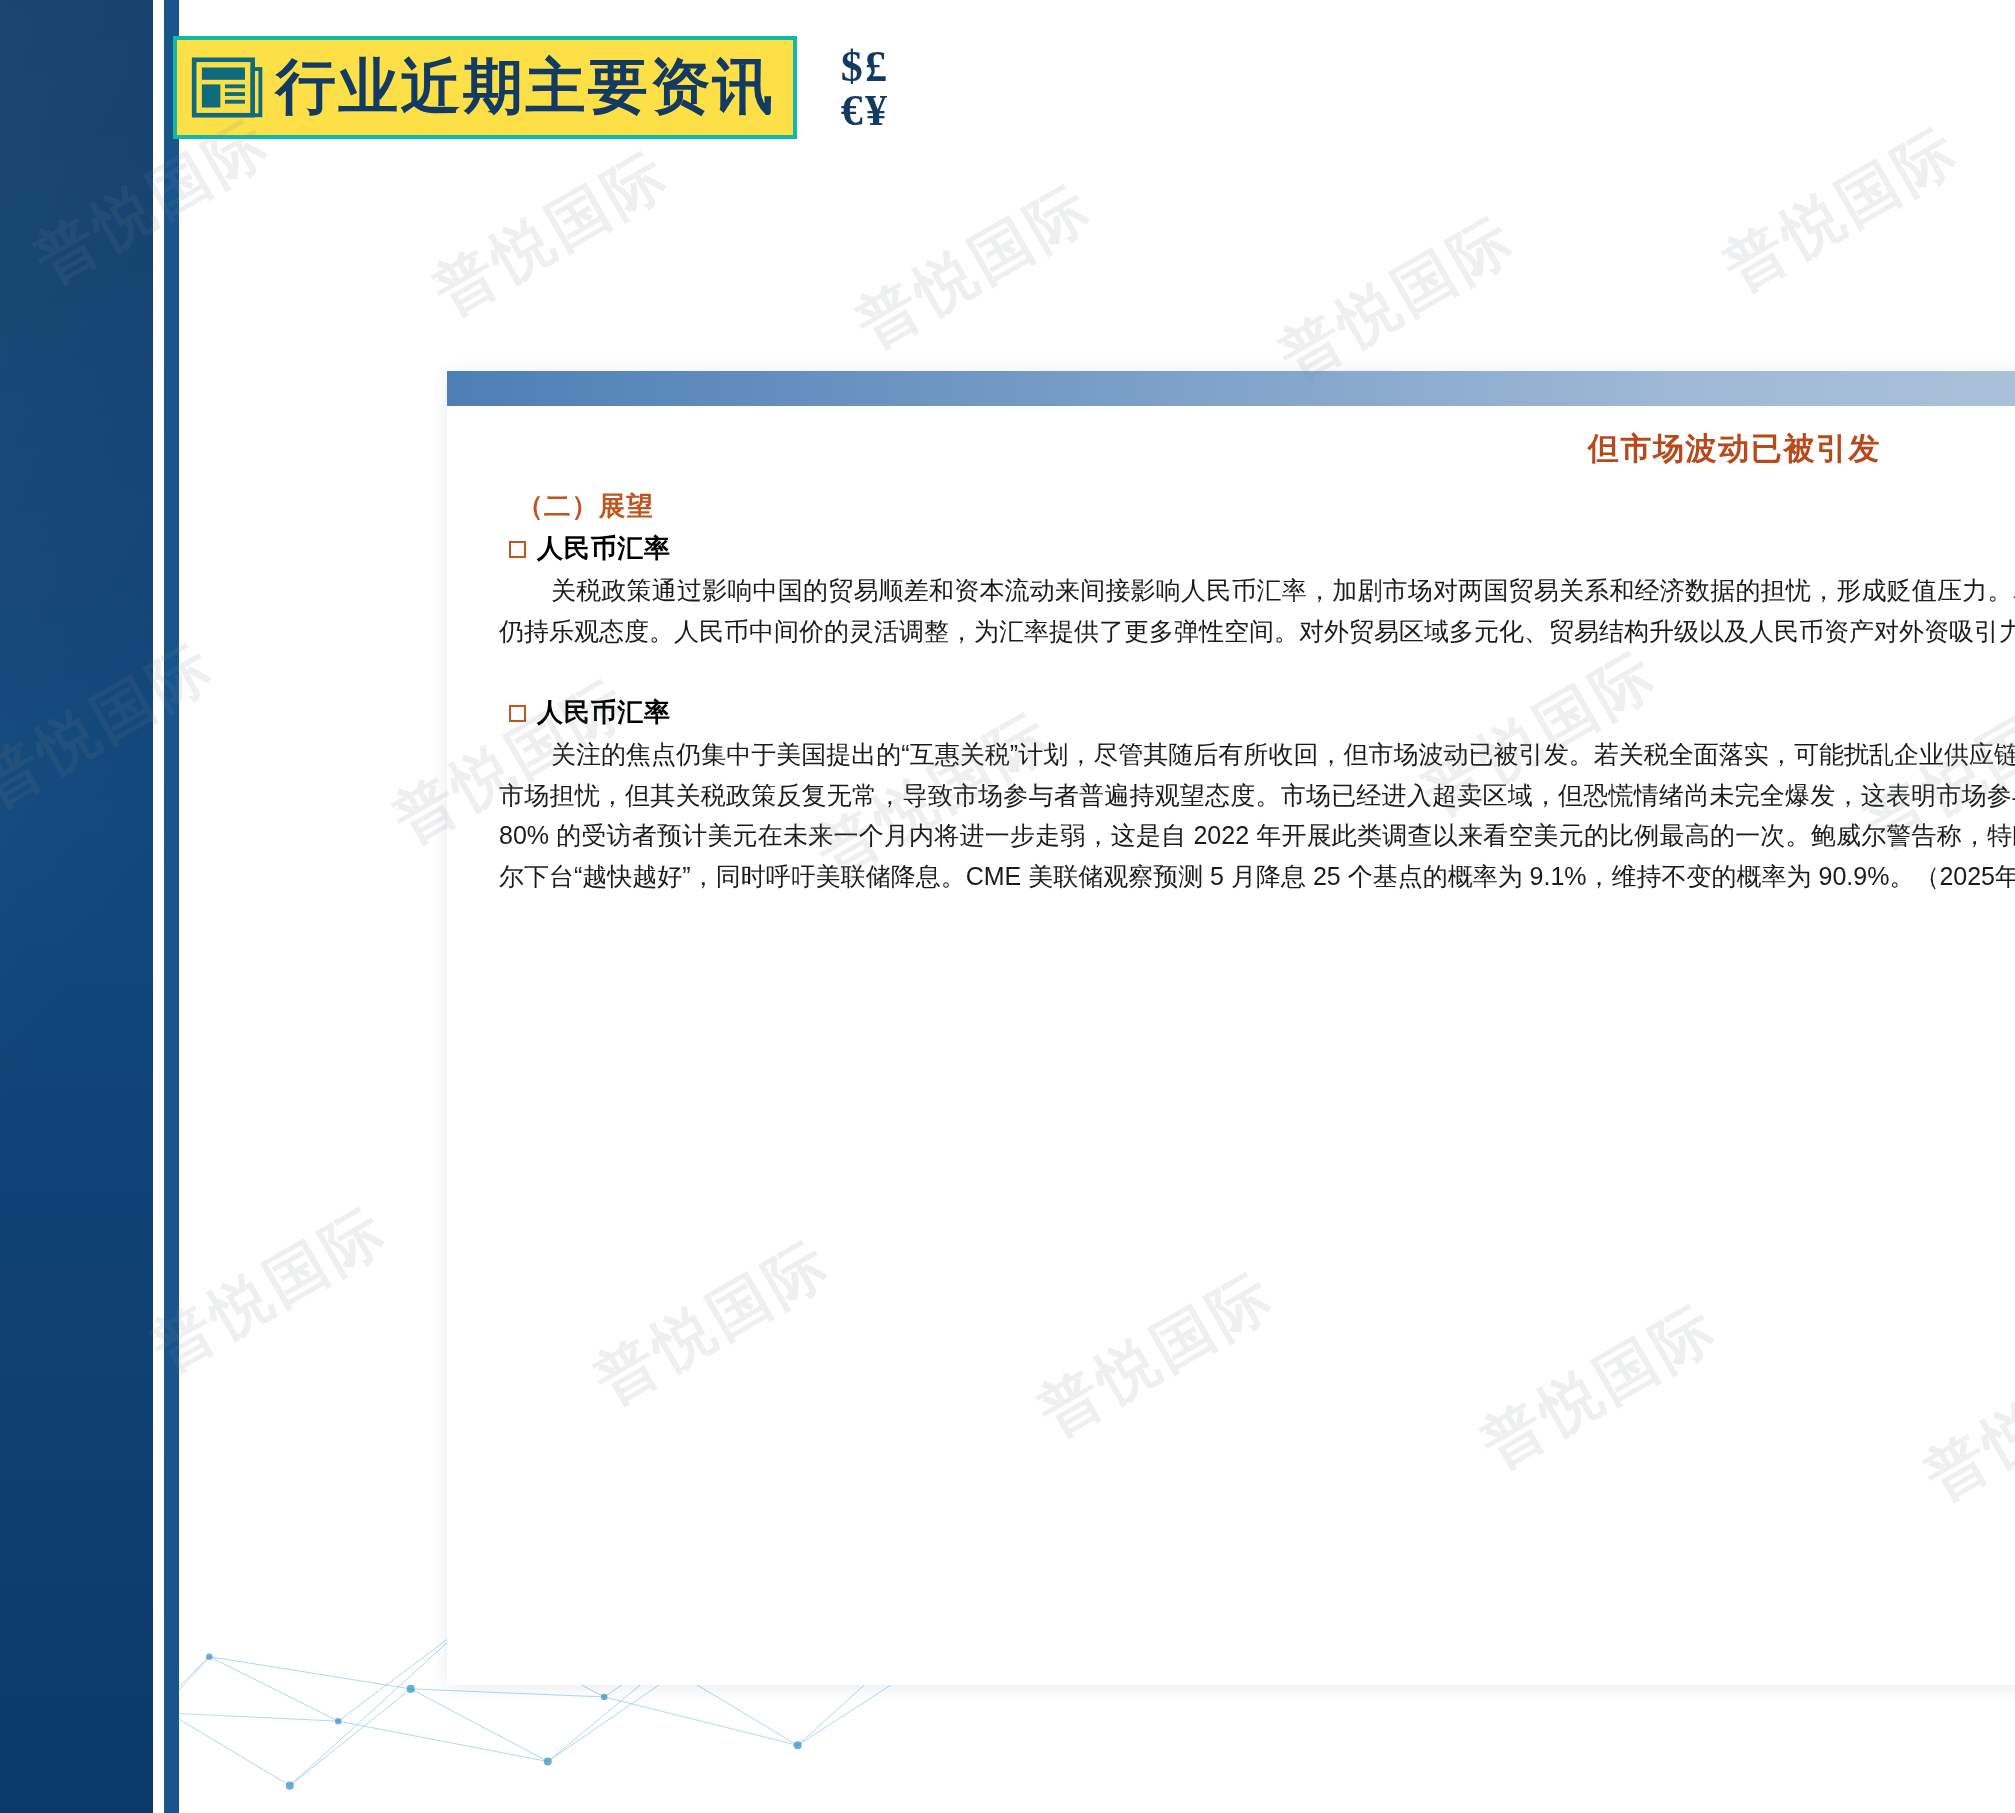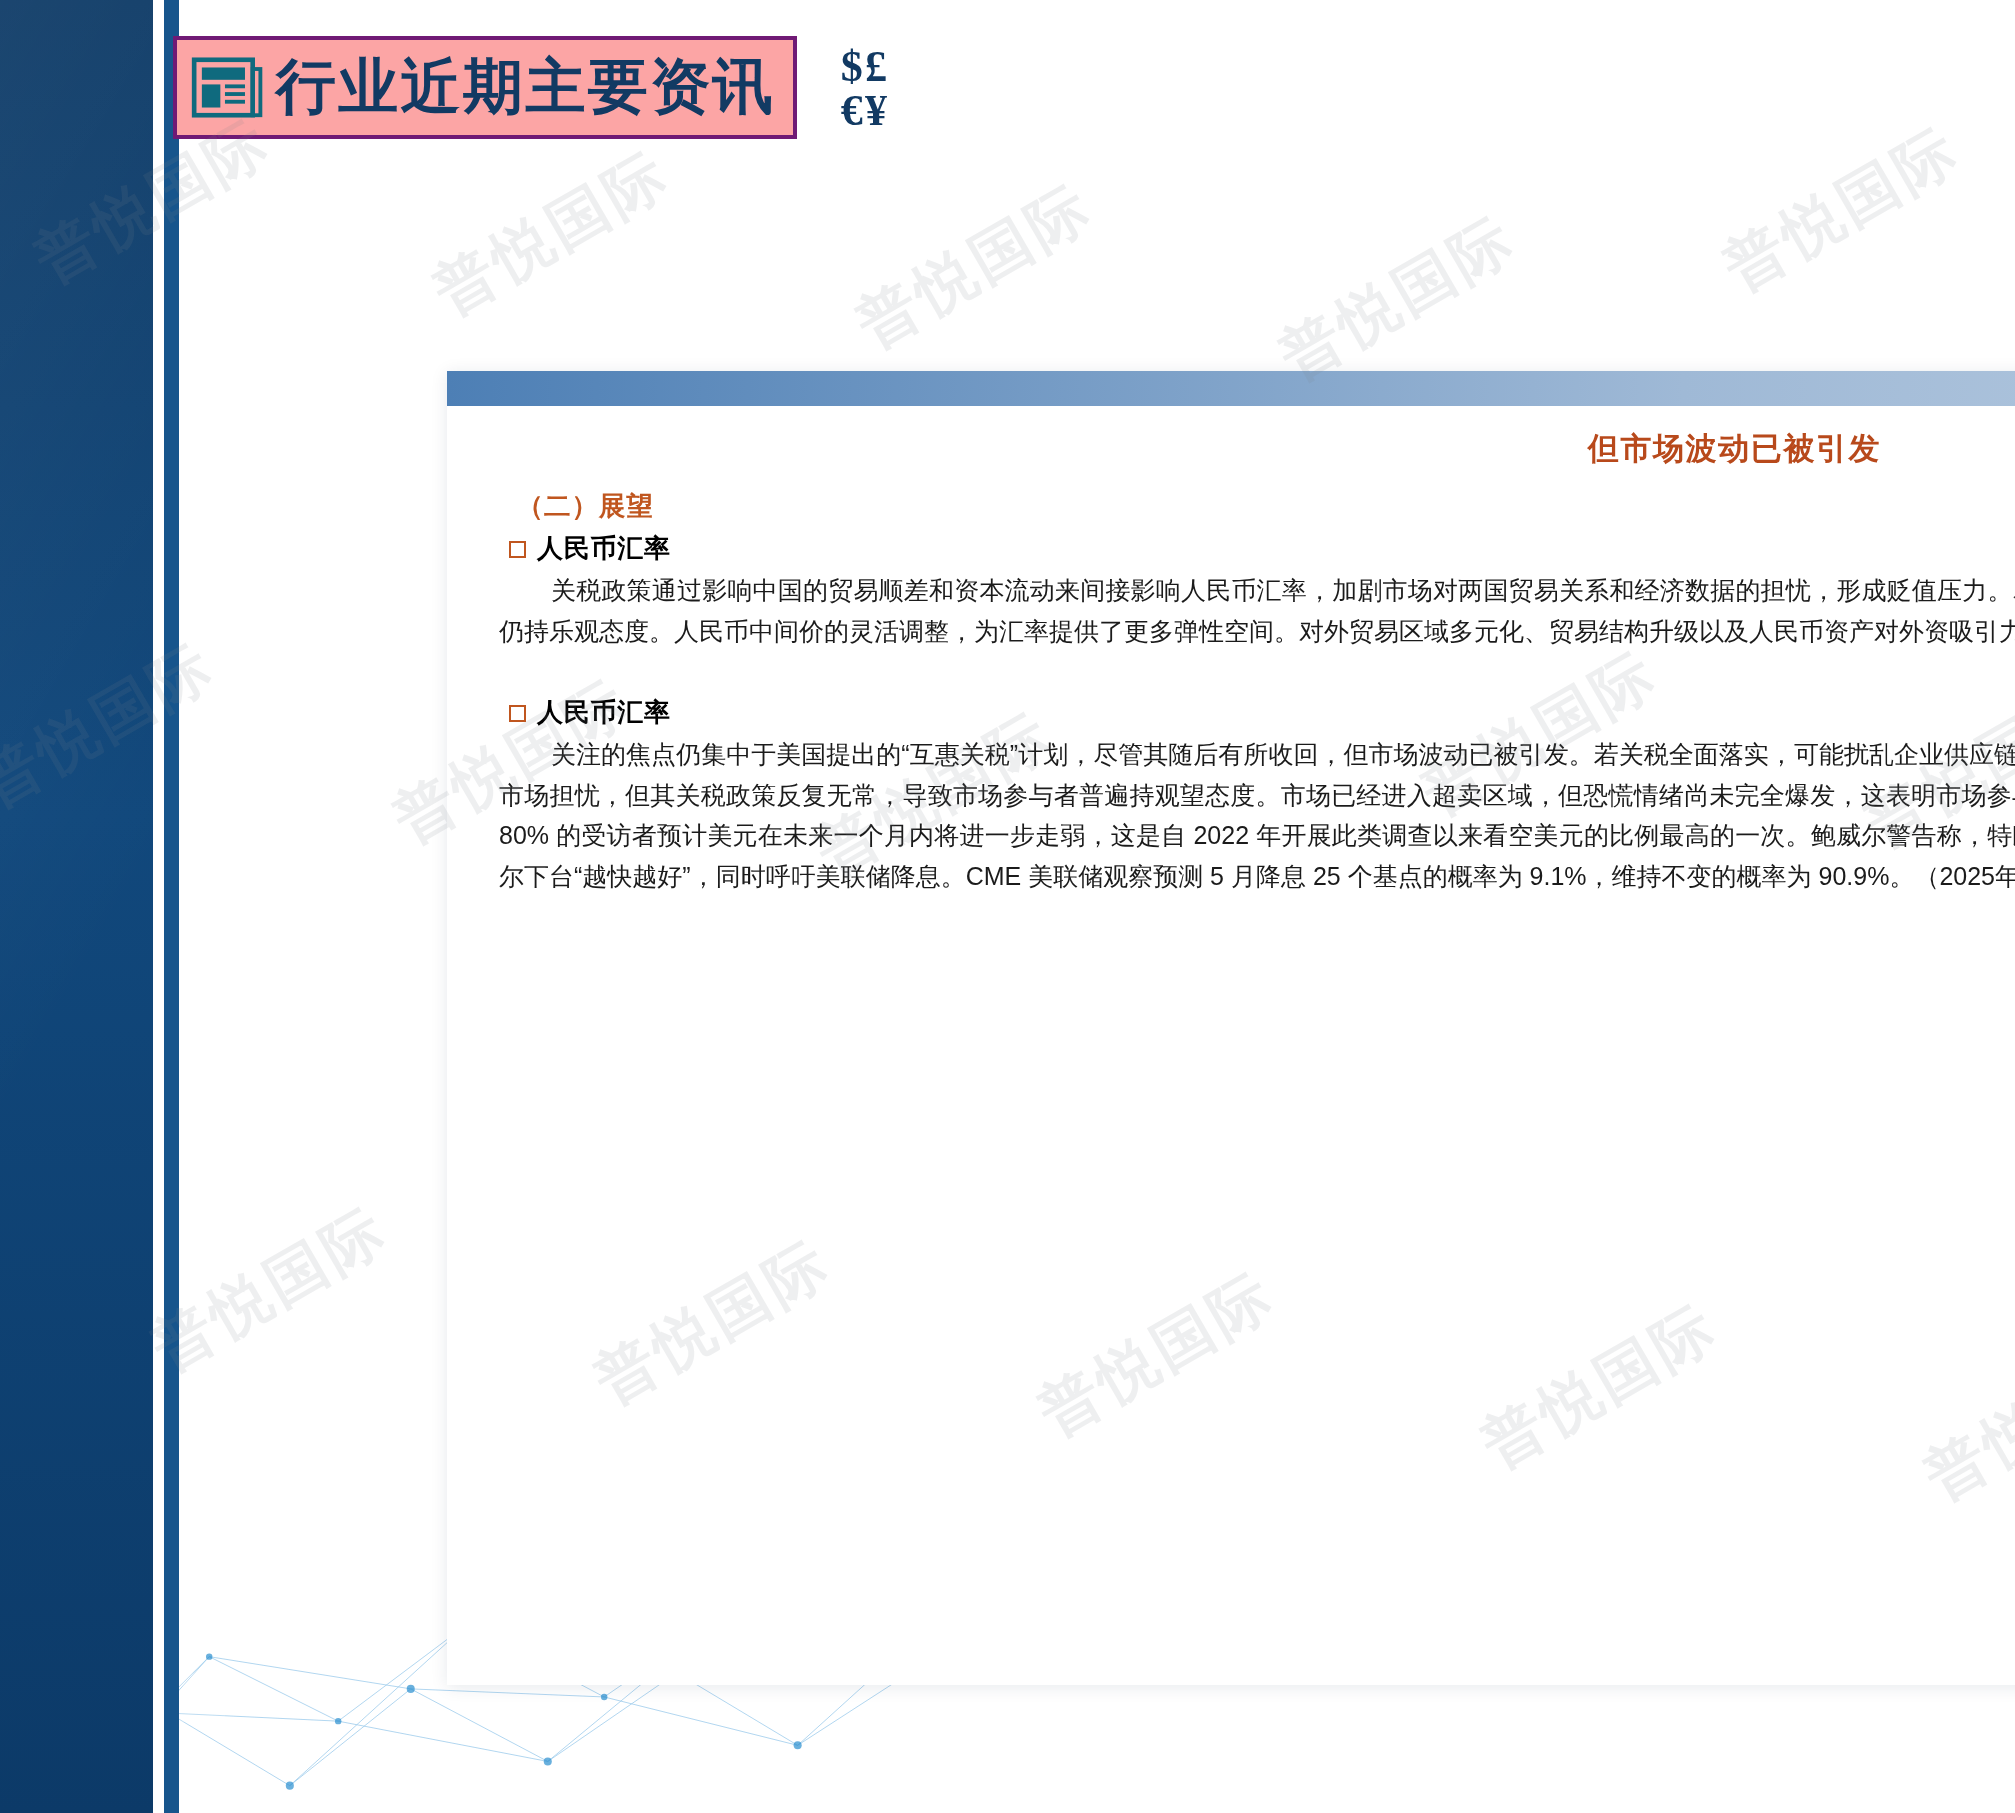--- a/index.html
+++ b/index.html
@@ -80,23 +80,23 @@
     position: absolute;
     left: 173px;
     top: 36px;
     z-index: 6;
     display: flex;
     align-items: center;
   }
   .title-box {
     display: flex;
     align-items: center;
-    border: 4px solid #701a75;
+    border: 4px solid #14b8a6;
     padding: 8.9px 17.7px 8.9px 10.5px;
-    background: #fca5a5;
+    background: #fde047;
   }
   .news-icon {
     width: 77px;
     height: 77px;
     flex: 0 0 auto;
     margin-right: 11.3px;
   }
   .title-main {
     font-size: 60px;
     font-weight: 700;

